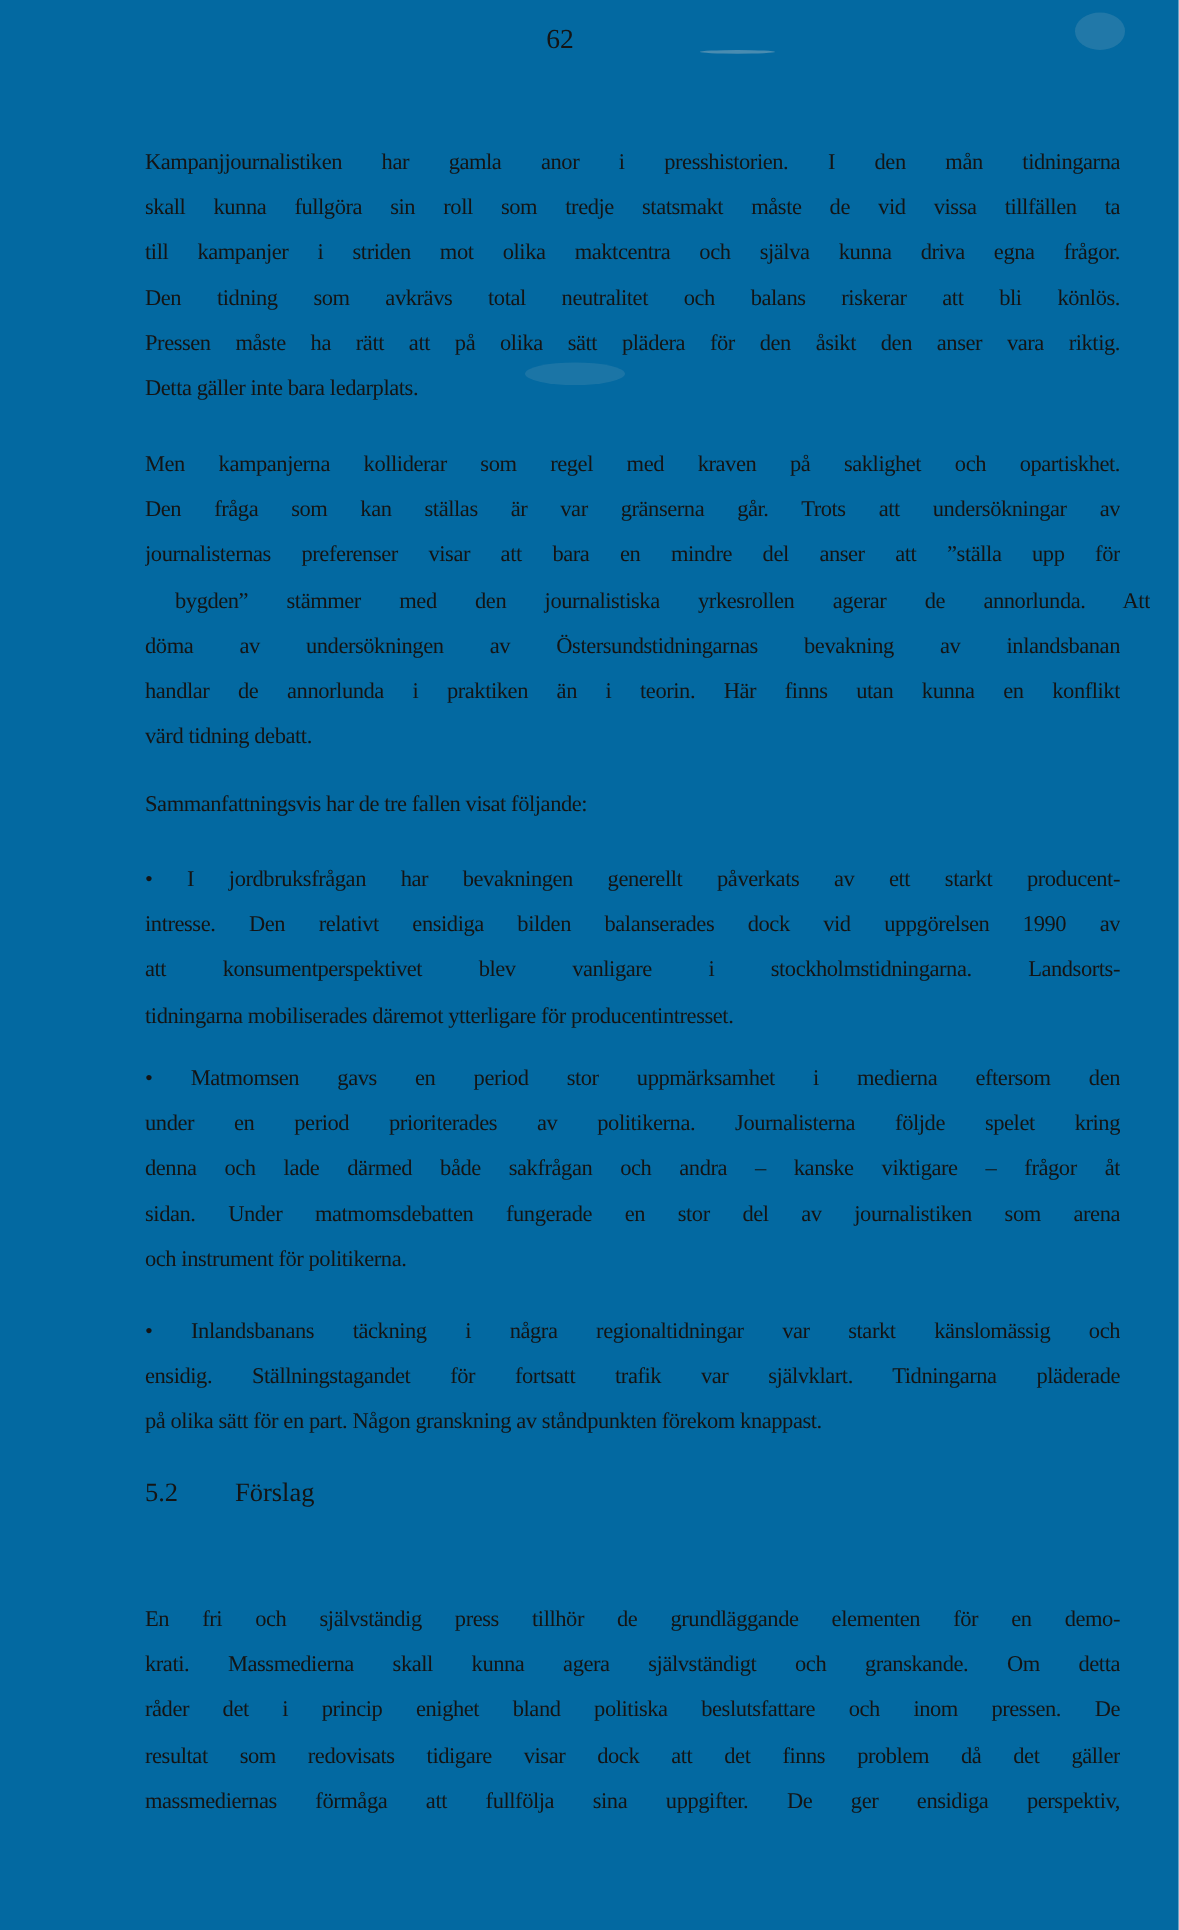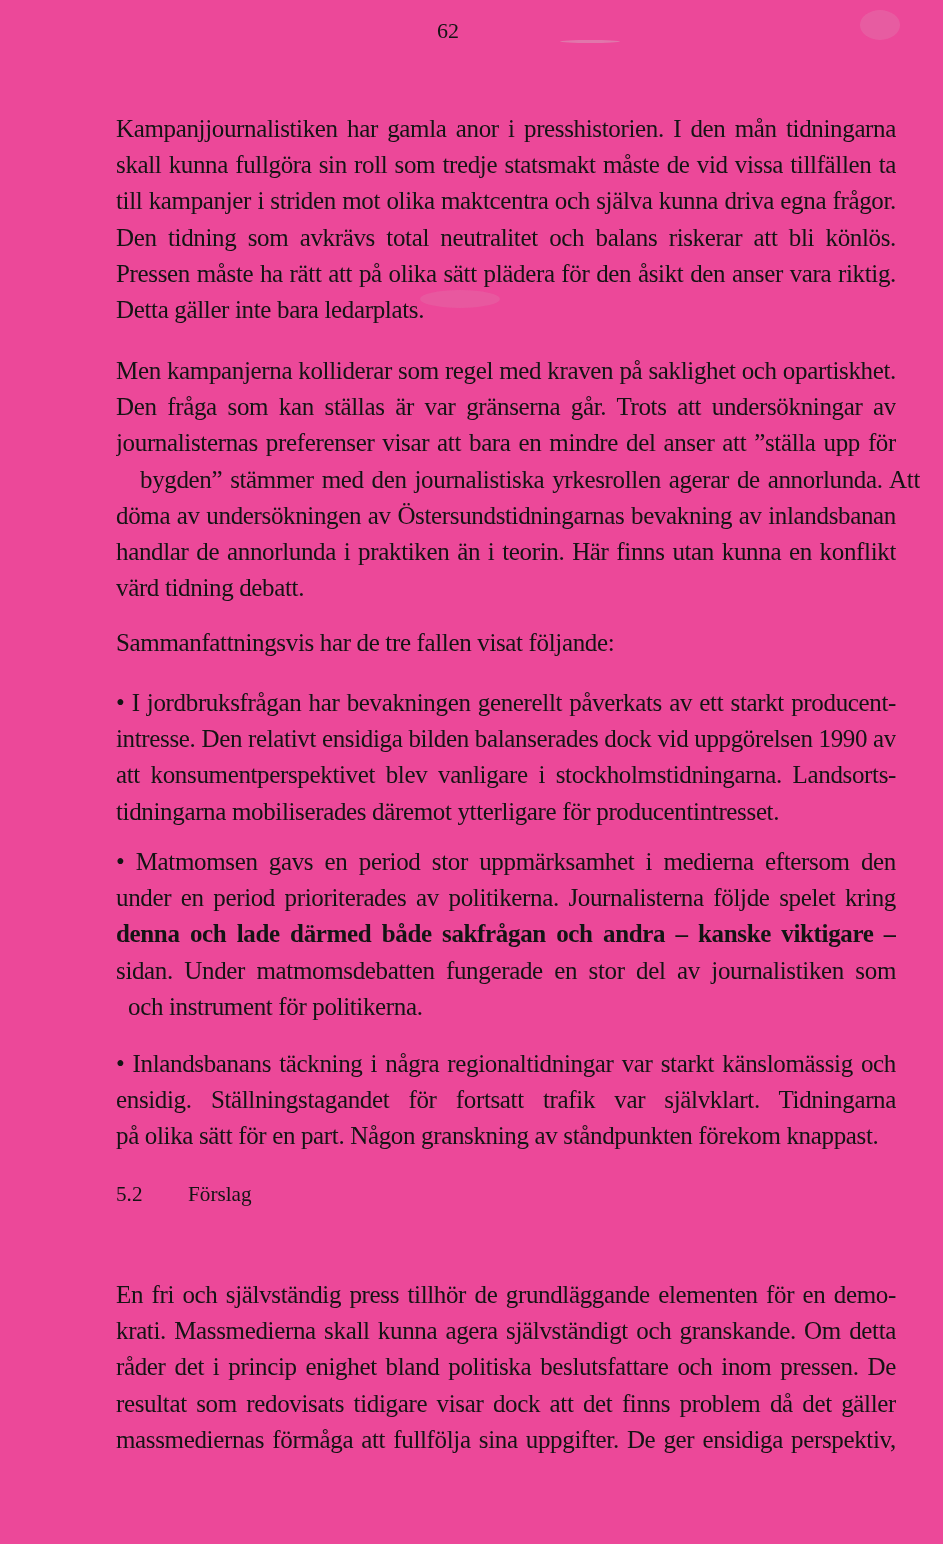--- a/index.html
+++ b/index.html
@@ -12,21 +12,21 @@
       height: 1544px;
       position: relative;
       overflow: hidden;
       font-family: "Liberation Serif", "DejaVu Serif", serif;
       color: #141414;
     }
     .page {
       position: absolute;
       left: 0; top: 0;
       width: 943px; height: 1544px;
-      background: #ec4899;
+      background: #0369a1;
     }
     .speckle {
       position: absolute;
       border-radius: 50%;
       background: #cfcfcf;
       opacity: 0.35;
       pointer-events: none;
     }
     .page-number {
       position: absolute;
@@ -34,21 +34,21 @@
       width: 896px;
       top: 17px;
       text-align: center;
       font-size: 22px;
       line-height: 28px;
     }
     .line {
       position: absolute;
       left: 116px;
       width: 780px;
-      font-size: 25px;
+      font-size: 18px;
       line-height: 28px;
       white-space: nowrap;
       letter-spacing: -0.35px;
     }
     .line.justify {
       text-align: justify;
       text-align-last: justify;
       white-space: normal;
       height: 28px;
       overflow: hidden;
@@ -89,23 +89,23 @@
       <div class="line justify" style="top: 502px;">döma av undersökningen av Östersundstidningarnas bevakning av inlandsbanan</div>
       <div class="line justify" style="top: 538px;">handlar de annorlunda i praktiken än i teorin. Här finns utan kunna en konflikt</div>
       <div class="line" style="top: 574px;">värd tidning debatt.</div>
       <div class="line" style="top: 629px;">Sammanfattningsvis har de tre fallen visat följande:</div>
       <div class="line justify" style="top: 689px;">• I jordbruksfrågan har bevakningen generellt påverkats av ett starkt producent-</div>
       <div class="line justify" style="top: 725px;">intresse. Den relativt ensidiga bilden balanserades dock vid uppgörelsen 1990 av</div>
       <div class="line justify" style="top: 761px;">att konsumentperspektivet blev vanligare i stockholmstidningarna. Landsorts-</div>
       <div class="line" style="top: 798px;">tidningarna mobiliserades däremot ytterligare för producentintresset.</div>
       <div class="line justify" style="top: 848px;">• Matmomsen gavs en period stor uppmärksamhet i medierna eftersom den</div>
       <div class="line justify" style="top: 884px;">under en period prioriterades av politikerna. Journalisterna följde spelet kring</div>
-      <div class="line justify" style="top: 920px; font-weight: bold;">denna och lade därmed både sakfrågan och andra – kanske viktigare – frågor åt</div>
+      <div class="line justify" style="top: 920px;">denna och lade därmed både sakfrågan och andra – kanske viktigare – frågor åt</div>
       <div class="line justify" style="top: 957px;">sidan. Under matmomsdebatten fungerade en stor del av journalistiken som arena</div>
-      <div class="line" style="top: 993px; margin-left: 12px;">och instrument för politikerna.</div>
+      <div class="line" style="top: 993px;">och instrument för politikerna.</div>
       <div class="line justify" style="top: 1050px;">• Inlandsbanans täckning i några regionaltidningar var starkt känslomässig och</div>
       <div class="line justify" style="top: 1086px;">ensidig. Ställningstagandet för fortsatt trafik var självklart. Tidningarna pläderade</div>
       <div class="line" style="top: 1122px;">på olika sätt för en part. Någon granskning av ståndpunkten förekom knappast.</div>
       <div class="line justify" style="top: 1281px;">En fri och självständig press tillhör de grundläggande elementen för en demo-</div>
       <div class="line justify" style="top: 1317px;">krati. Massmedierna skall kunna agera självständigt och granskande. Om detta</div>
       <div class="line justify" style="top: 1353px;">råder det i princip enighet bland politiska beslutsfattare och inom pressen. De</div>
       <div class="line justify" style="top: 1390px;">resultat som redovisats tidigare visar dock att det finns problem då det gäller</div>
       <div class="line justify" style="top: 1426px;">massmediernas förmåga att fullfölja sina uppgifter. De ger ensidiga perspektiv,</div>
     </div>
 

